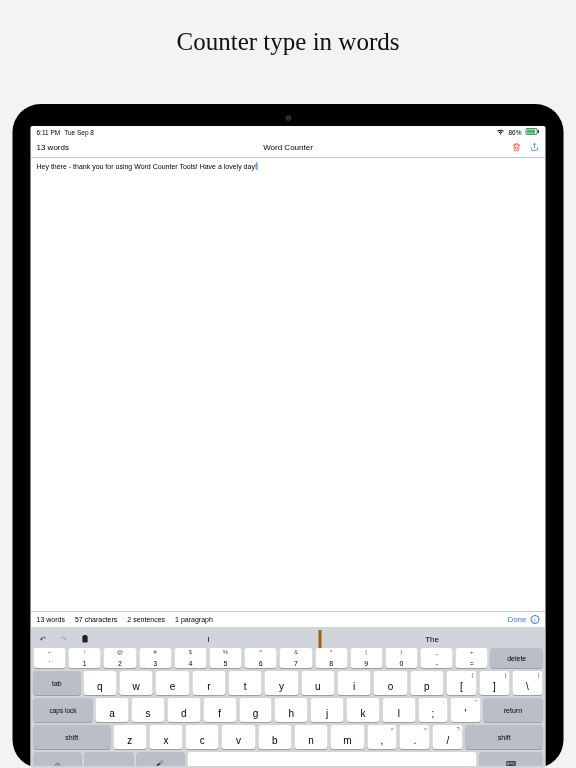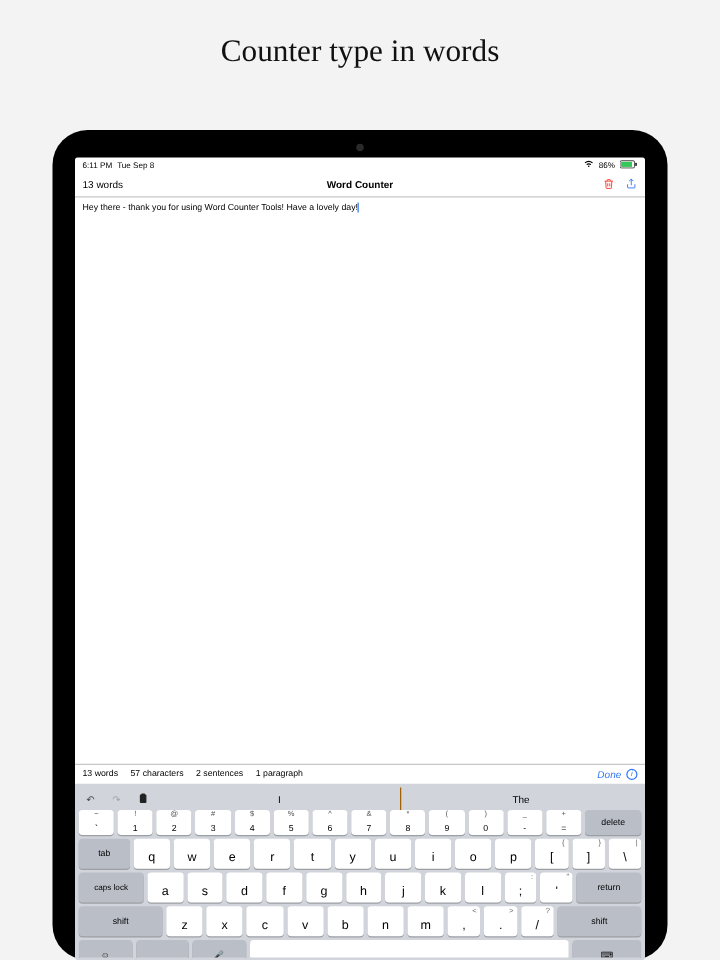--- a/index.html
+++ b/index.html
@@ -14,21 +14,21 @@
   font-family: Georgia, "Times New Roman", serif;
   font-size: 25px;
   font-weight: 400;
   padding: 28px 0 24px;
   color: #111;
 }
 .device {
   position: absolute;
   left: 50%; transform: translateX(-50%);
   top: 104px;
-  width: 492px; height: 664px;
+  width: 551px; height: 664px;
   background: #000;
   border-radius: 28px;
   padding: 22px 18px 0;
 }
 .camera {
   position: absolute;
   top: 11px; left: 50%; transform: translateX(-50%);
   width: 6px; height: 6px;
   border-radius: 50%;
   background: #2b2b2b;
@@ -50,54 +50,54 @@
 }
 .status-left, .status-right { display: flex; gap: 4px; align-items: center; }
 .nav-bar {
   display: flex; align-items: center;
   height: 20px; padding: 0 6px;
   border-bottom: 0.5px solid #c8c8c8;
   position: relative;
   font-size: 8px;
 }
 .nav-left { flex: 0 0 auto; color: #000; }
-.nav-title { position: absolute; left: 0; right: 0; text-align: center; font-weight: 700; }
+.nav-title { position: absolute; left: 0; right: 0; text-align: center; font-weight: 400; }
 .nav-right { display: flex; gap: 8px; position: absolute; right: 6px; }
 .trash-icon svg { width: 10px; height: 10px; }
 .share-icon svg { width: 10px; height: 10px; }
 .editor {
   flex: 1; padding: 4px 6px;
   font-size: 7px; line-height: 1.25;
   color: #000;
 }
 .cursor { display: inline-block; width: 1px; height: 8px; background: #3478f6; vertical-align: text-bottom; }
 .stats-bar {
   display: flex; align-items: center; justify-content: space-between;
   height: 16px; padding: 0 6px;
   border-top: 0.5px solid #c8c8c8;
   font-size: 7px;
 }
 .stats-left { display: flex; gap: 10px; }
-.stats-right { display: flex; gap: 4px; align-items: center; color: #3478f6; font-size: 8px; font-style: italic; }
+.stats-right { display: flex; gap: 4px; align-items: center; color: #3478f6; font-size: 8px; }
 .info-icon { width: 9px; height: 9px; border: 1px solid #3478f6; border-radius: 50%; display:flex;align-items:center;justify-content:center;font-size:6px;color:#3478f6; }
 .keyboard {
   background: #d1d4da;
   flex: 0 0 auto;
   padding: 3px 3px 2px;
 }
 .kb-toolbar {
   display: flex; align-items: center;
   height: 18px;
   background: #d1d4da;
   gap: 2px;
   font-size: 8px;
 }
 .kb-tool { display:flex;align-items:center;justify-content:center; color:#4a4a4a; padding: 0 6px; }
 .kb-suggestions { flex:1; display:flex; height:100%; }
-.kb-sug { flex:1; display:flex;align-items:center;justify-content:center; border-left: 1px solid #a16207; font-size: 8px; }
+.kb-sug { flex:1; display:flex;align-items:center;justify-content:center; border-left: 3px solid #a16207; font-size: 8px; }
 .kb-sug:first-child { border-left:none; }
 .kb-rows { display:flex; flex-direction:column; gap: 3px; }
 .kb-row { display:flex; gap: 3px; }
 .key {
   background: #fff;
   border-radius: 3px;
   box-shadow: 0 1px 0 rgba(0,0,0,0.25);
   display:flex; align-items:center; justify-content:center;
   position: relative;
   height: 24px;

